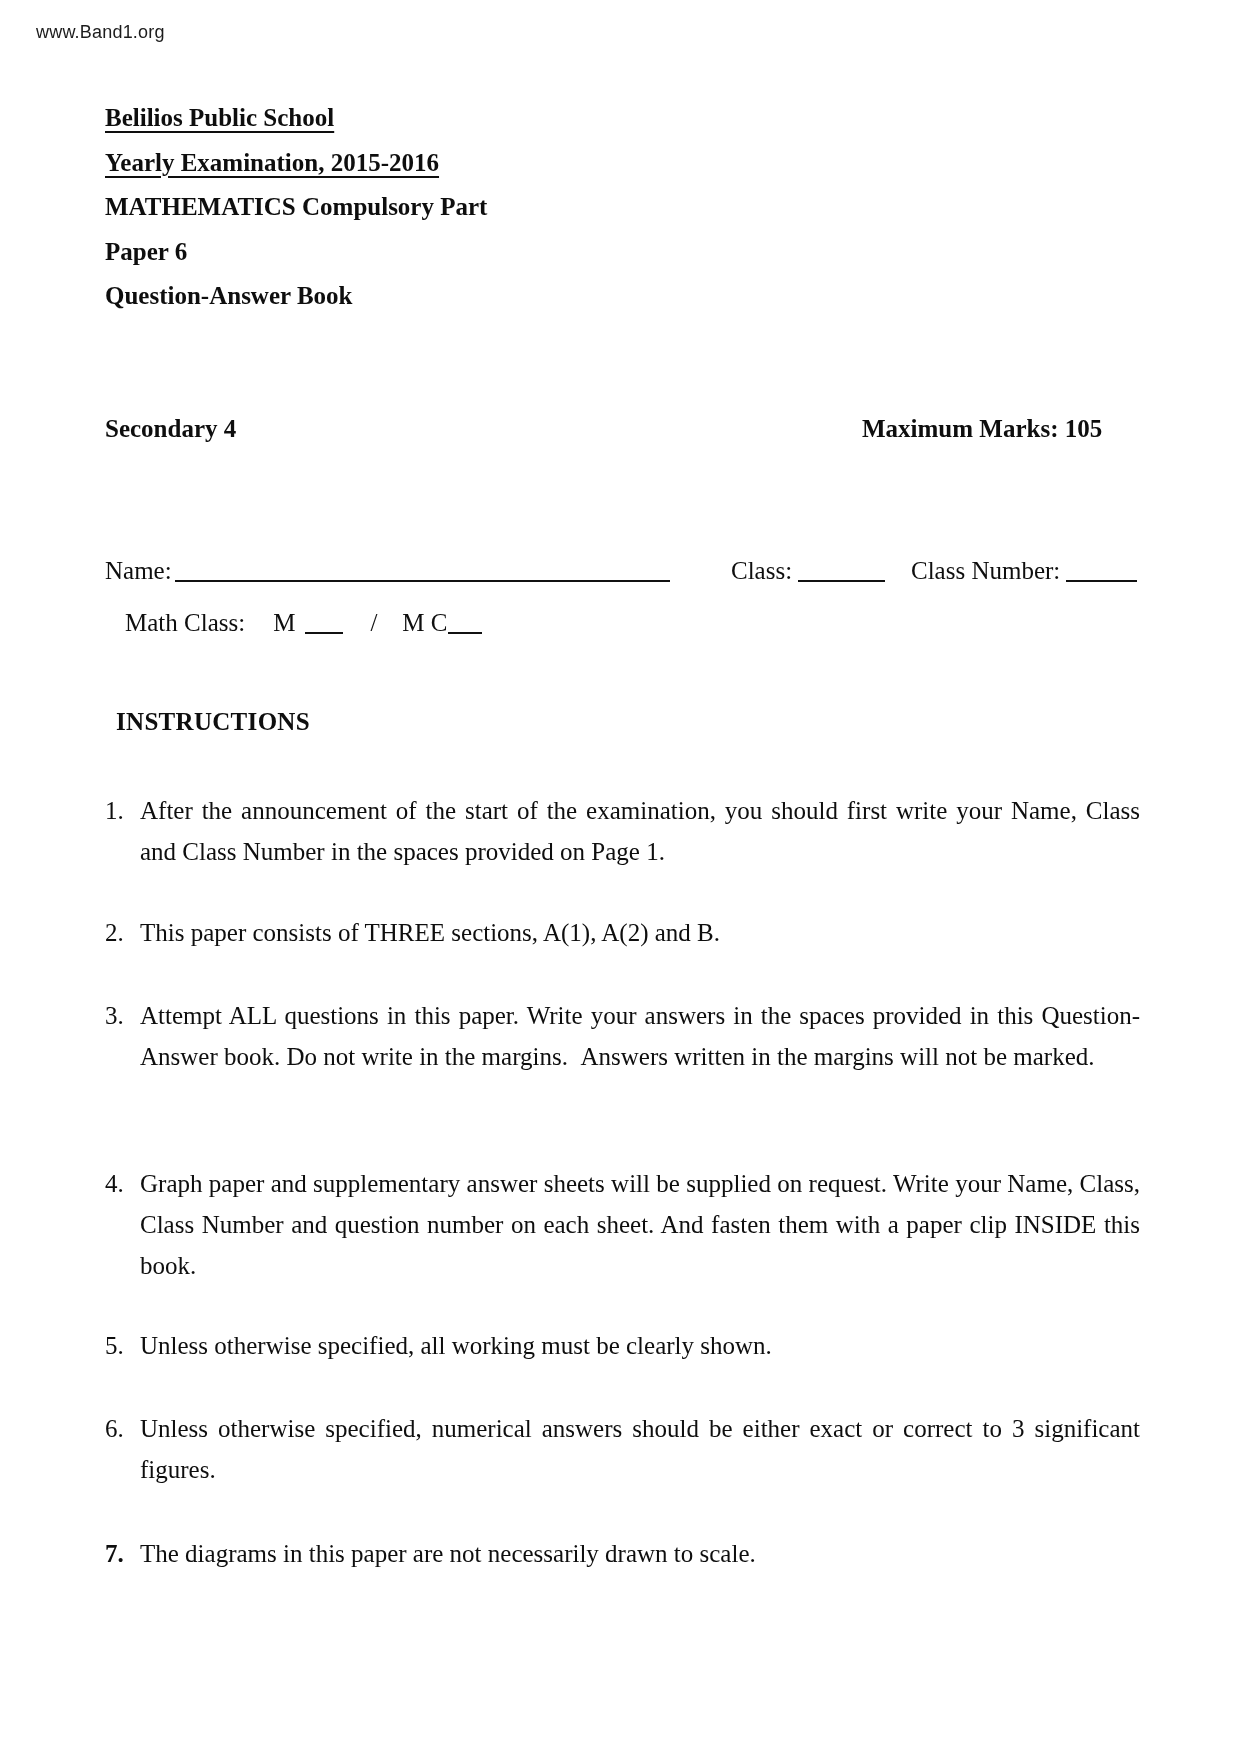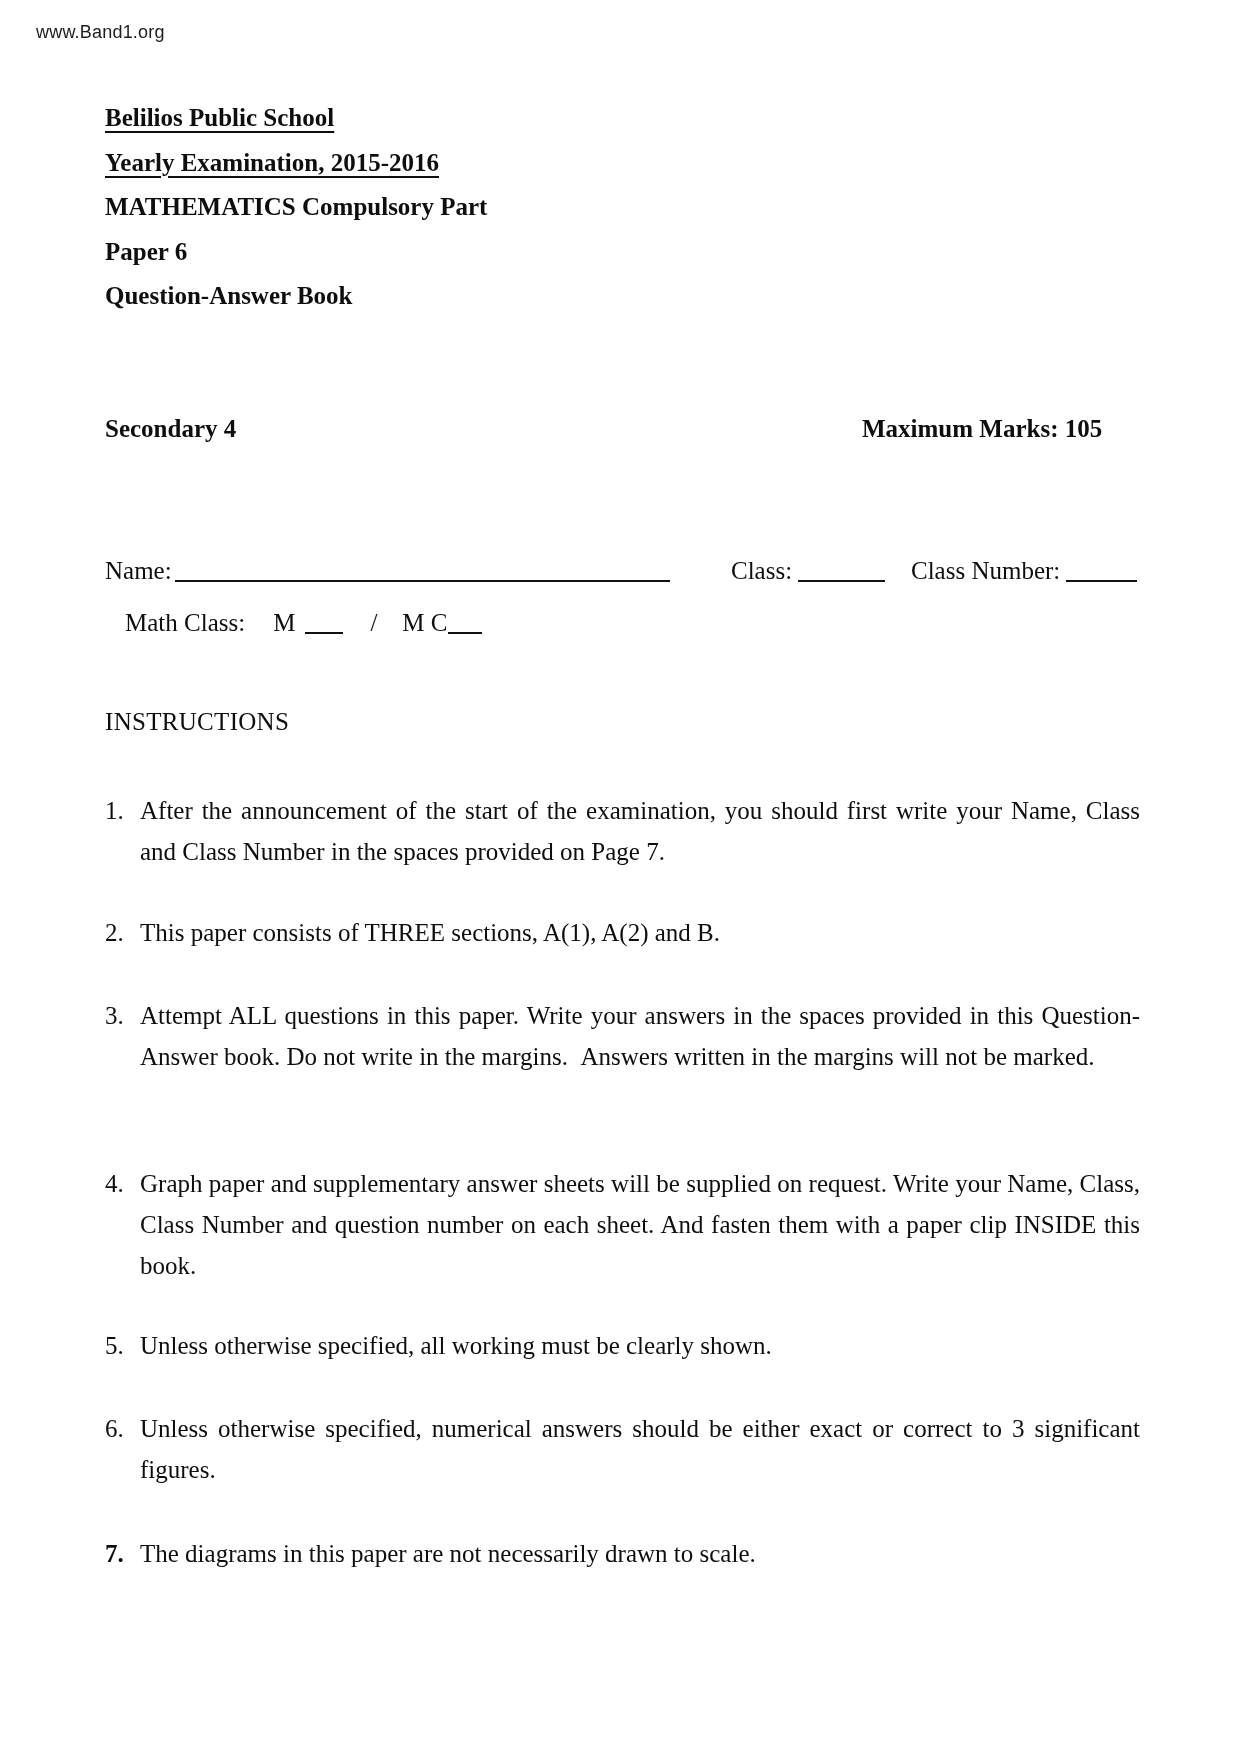--- a/index.html
+++ b/index.html
@@ -83,23 +83,23 @@
     white-space: nowrap;
     margin-left: 20px;
   }
   .math-m    { margin-left: 28px; }
   .blank-m   { width: 38px; margin-left: 10px; }
   .math-slash{ margin-left: 27px; }
   .math-mc   { margin-left: 25px; }
   .blank-mc  { width: 34px; margin-left: 0px; }
   .instructions-heading {
     position: absolute;
-    left: 105px;
+    left: 116px;
     top: 708px;
-    font-weight: normal;
+    font-weight: bold;
     letter-spacing: 0.3px;
   }
   .item {
     position: absolute;
     left: 105px;
     width: 1035px;
   }
   .item .num {
     position: absolute;
     left: 0;
@@ -156,21 +156,21 @@
   </div>
 
   <div class="math-row">
     <span>Math Class:</span><span class="math-m">M</span><span class="blank blank-m"></span><span class="math-slash">/</span><span class="math-mc">M C</span><span class="blank blank-mc"></span>
   </div>
 
   <div class="instructions-heading">INSTRUCTIONS</div>
 
   <div class="item item-1">
     <span class="num">1.</span>
-    <div class="itext">After the announcement of the start of the examination, you should first write your Name, Class and Class Number in the spaces provided on Page 7.</div>
+    <div class="itext">After the announcement of the start of the examination, you should first write your Name, Class and Class Number in the spaces provided on Page 1.</div>
   </div>
 
   <div class="item item-2">
     <span class="num">2.</span>
     <div class="itext">This paper consists of THREE sections, A(1), A(2) and B.</div>
   </div>
 
   <div class="item item-3">
     <span class="num">3.</span>
     <div class="itext">Attempt ALL questions in this paper. Write your answers in the spaces provided in this Question-Answer book. Do not write in the margins. &nbsp;Answers written in the margins will not be marked.</div>

